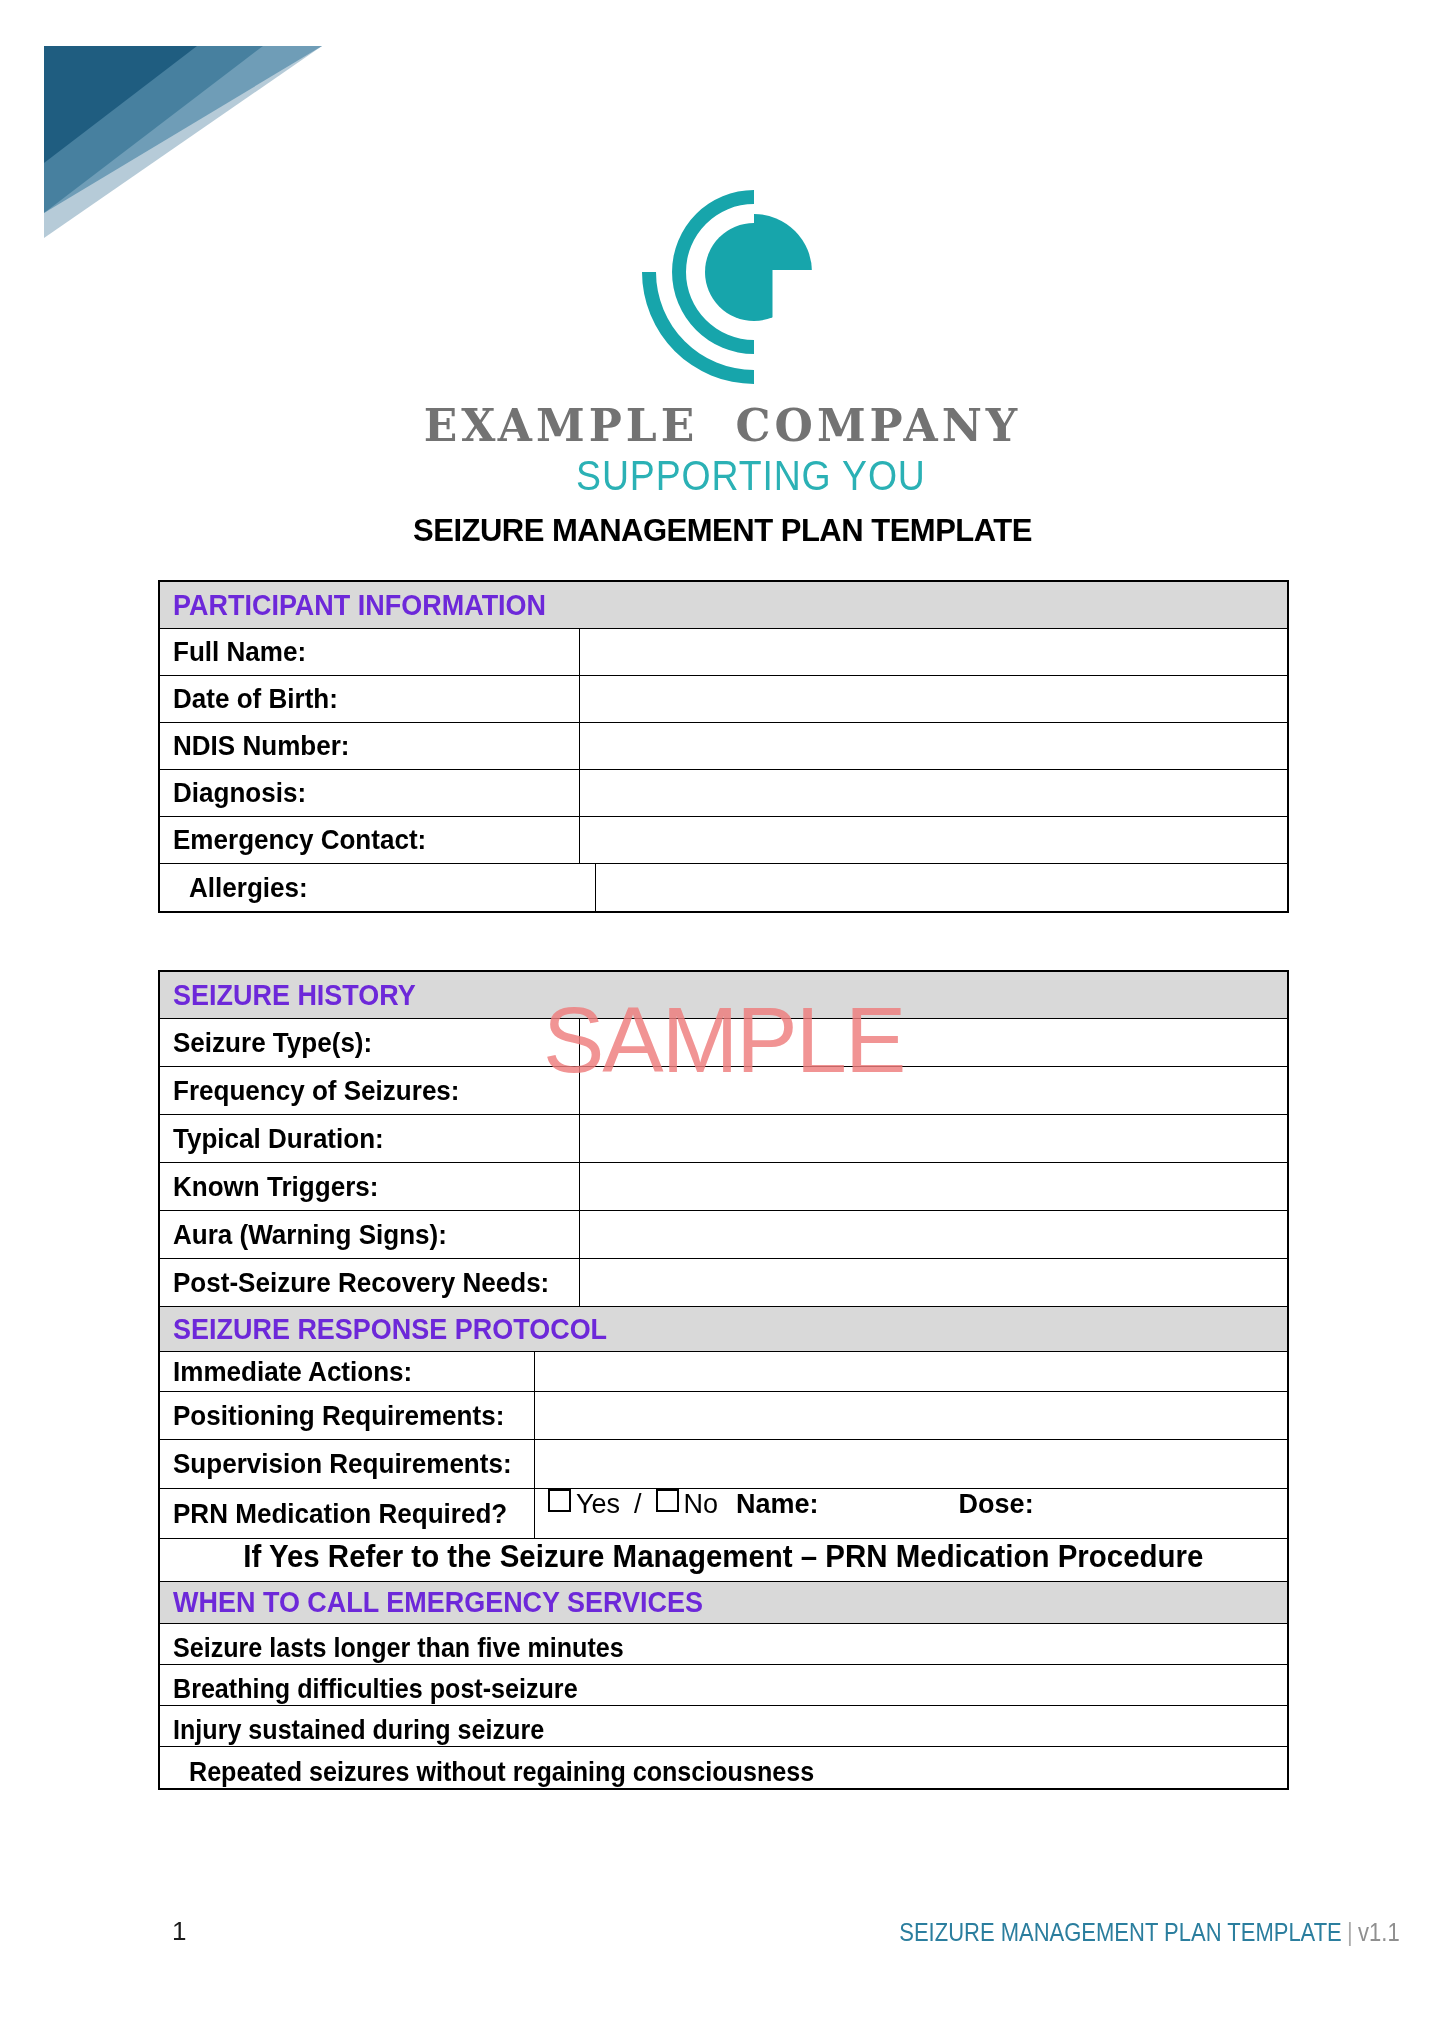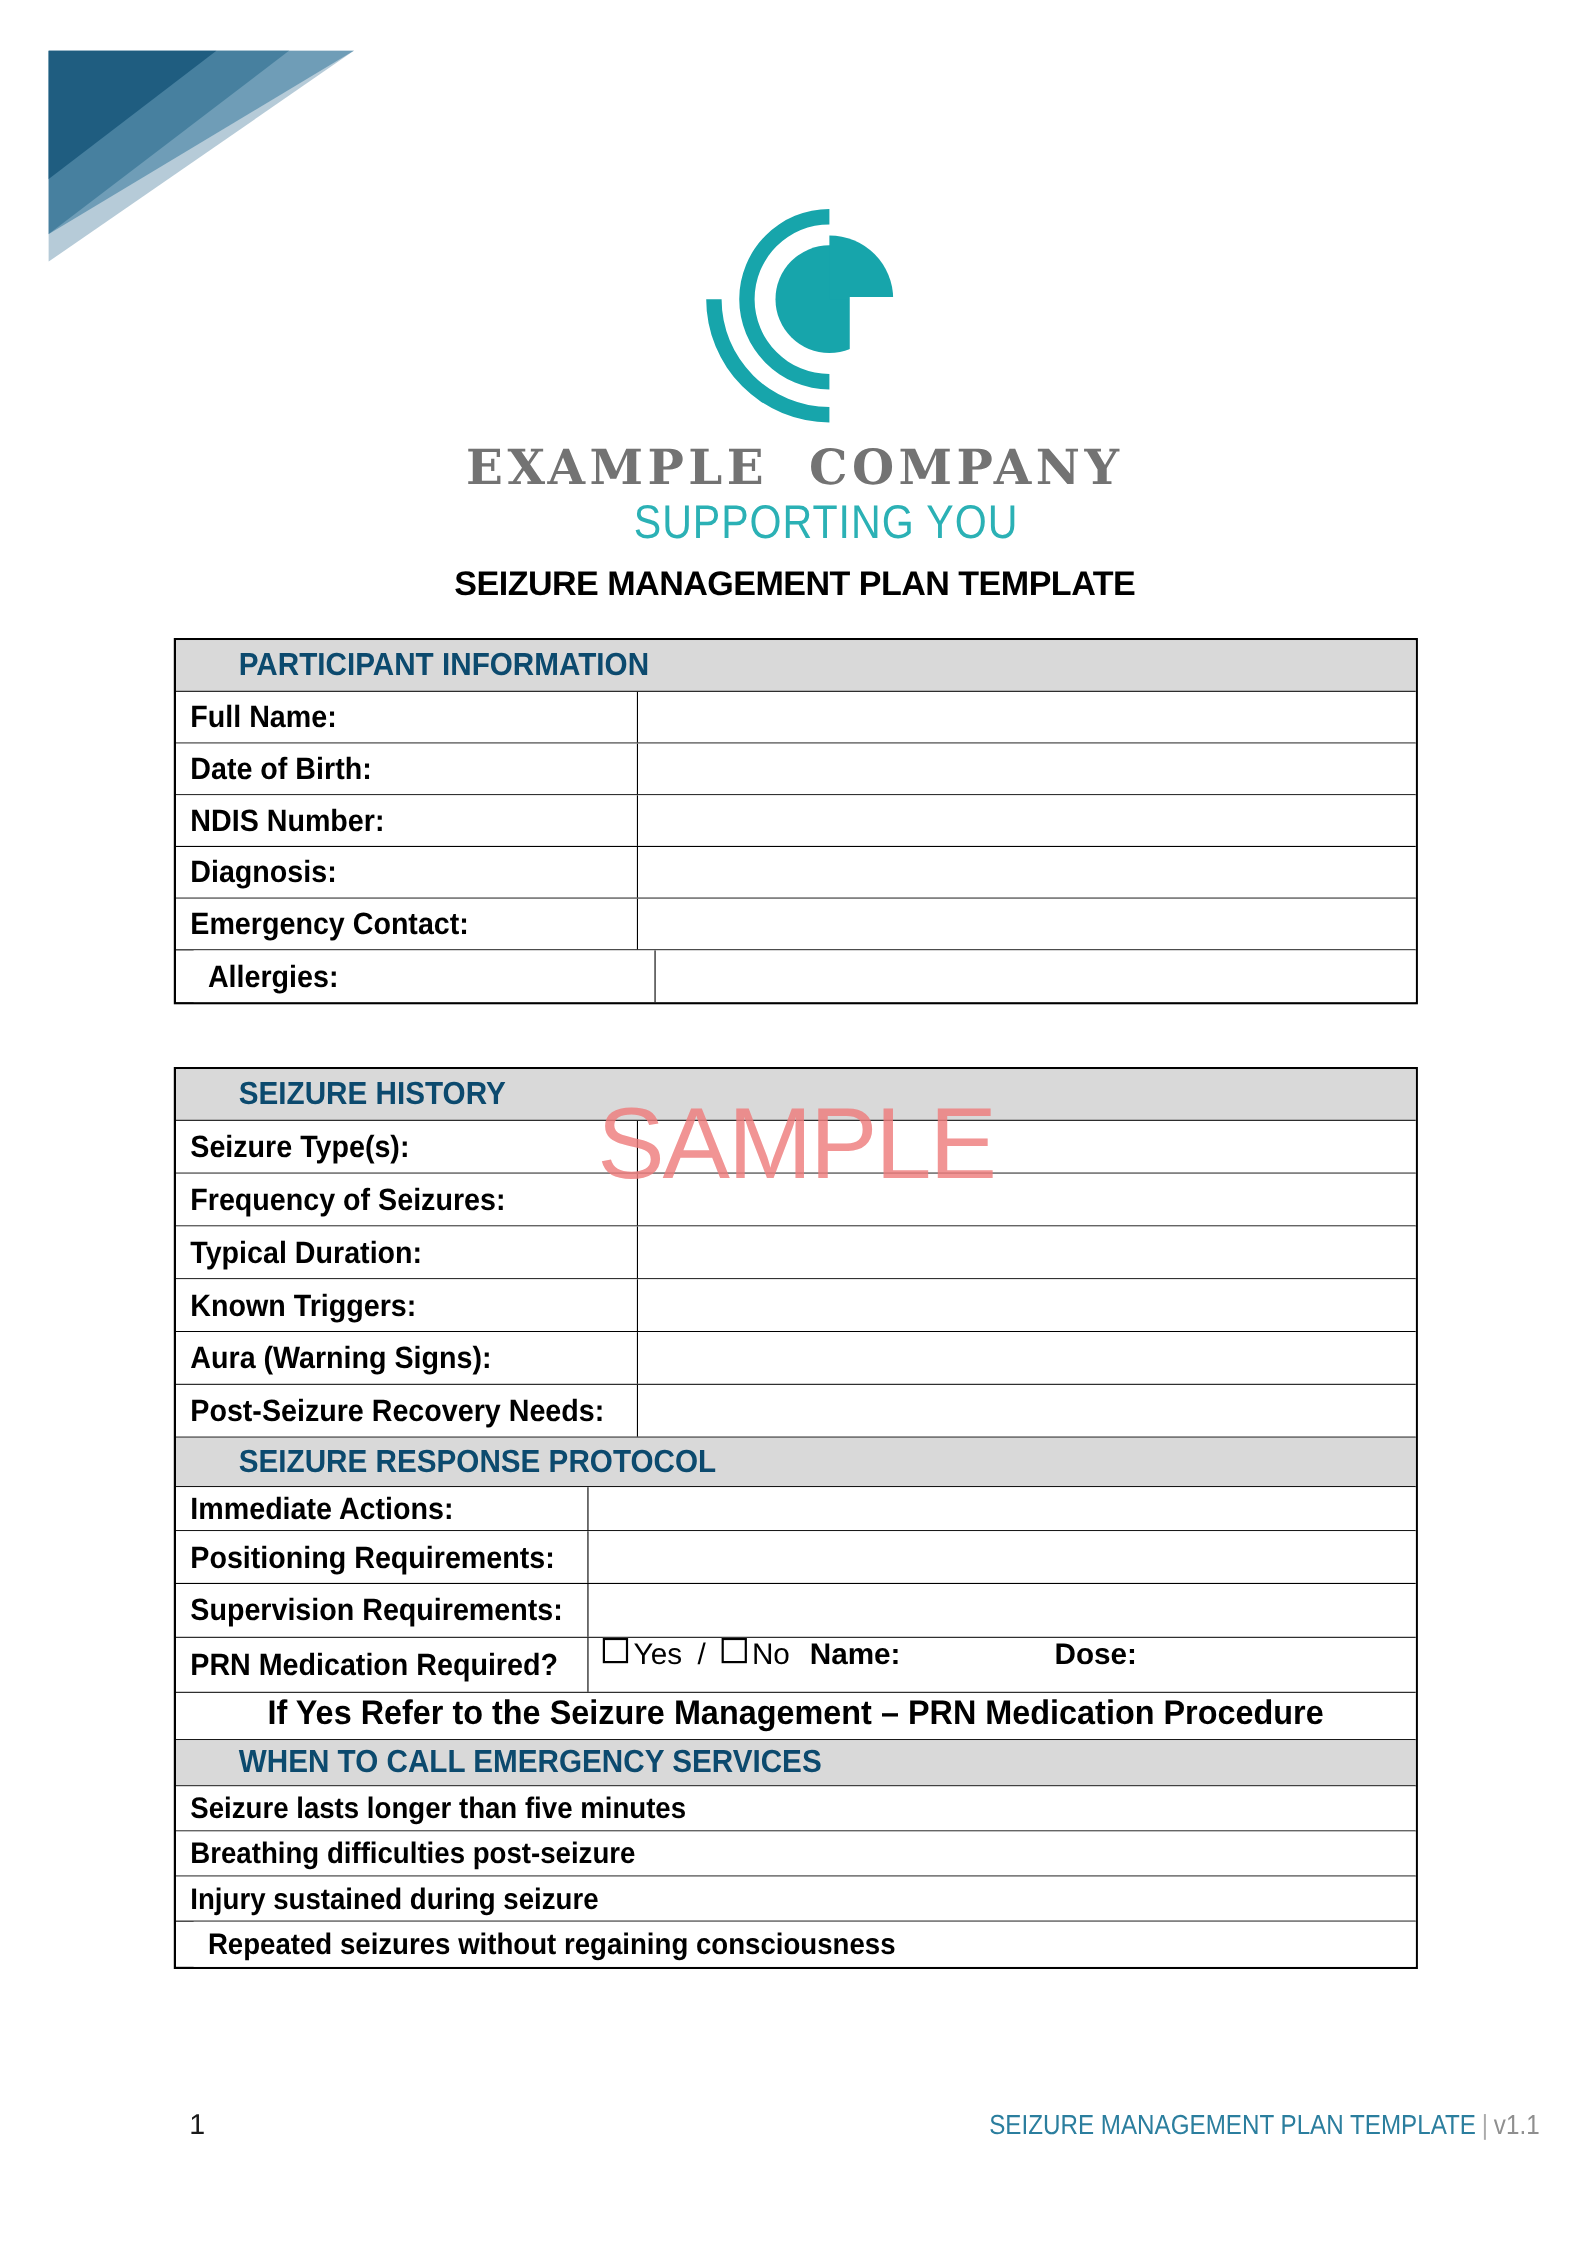--- a/index.html
+++ b/index.html
@@ -28,29 +28,29 @@
     position:absolute; left:0; top:513px; width:100%; text-align:center;
     font-size:31px; font-weight:bold; color:#000; letter-spacing:-0.5px;
   }
 
   
   .tbl { position:absolute; left:158px; width:1131px; border:2px solid #000; box-sizing:border-box; background:#fff; }
   .tbl-a { top:580px; }
   .tbl-b { top:970px; }
   .row { display:flex; align-items:stretch; border-bottom:1px solid #000; box-sizing:border-box; background:#fff; }
   .row:last-child { border-bottom:none;margin-left:16px; }
-  .hdr { background:#d9d9d9; font-weight:bold; font-size:29px; color:#0c4a6e;padding-left:44px; }
+  .hdr { background:#d9d9d9; font-weight:bold; font-size:29px; color:#6d28d9; }
   .hdr .hpad { display:flex; align-items:center; padding-left:13px; }
   .hdr span, .lbl span, .full span, .note span { display:inline-block; transform:scaleX(0.93); transform-origin:left center; white-space:nowrap; }
   .lbl { width:420px; border-right:1.5px solid #000; display:flex; align-items:center; padding-left:13px; font-weight:bold; font-size:28px; box-sizing:border-box; }
   .lbl-narrow { width:375px; }
   .val { flex:1; display:flex; }
   .h47{height:47px}.h48{height:48px}.h45{height:45px}.h40{height:40px}
   .h49{height:49px}.h50{height:50px}.h43{height:43px}.h42{height:42px}.h41{height:41px}
-  .full { padding-left:13px; font-weight:bold; font-size:27px; display:flex; align-items:center; }
+  .full { padding-left:13px; font-weight:bold; font-size:27px; display:flex; align-items:flex-end; }
   .note { justify-content:center; font-weight:bold; font-size:31px; }
   .note span { transform:scaleX(0.95); transform-origin:center; }
 
   
   .prn-val { padding-left:13px; font-size:27px; }
   .cbx { width:19px; height:19px; border:2px solid #000; background:#fff; display:inline-block; margin-right:5px; flex:none; }
   .sep { margin:0 14px; }
   .bold { font-weight:bold; }
   .name-lab { margin-left:18px; }
   .dose-lab { margin-left:140px; }

